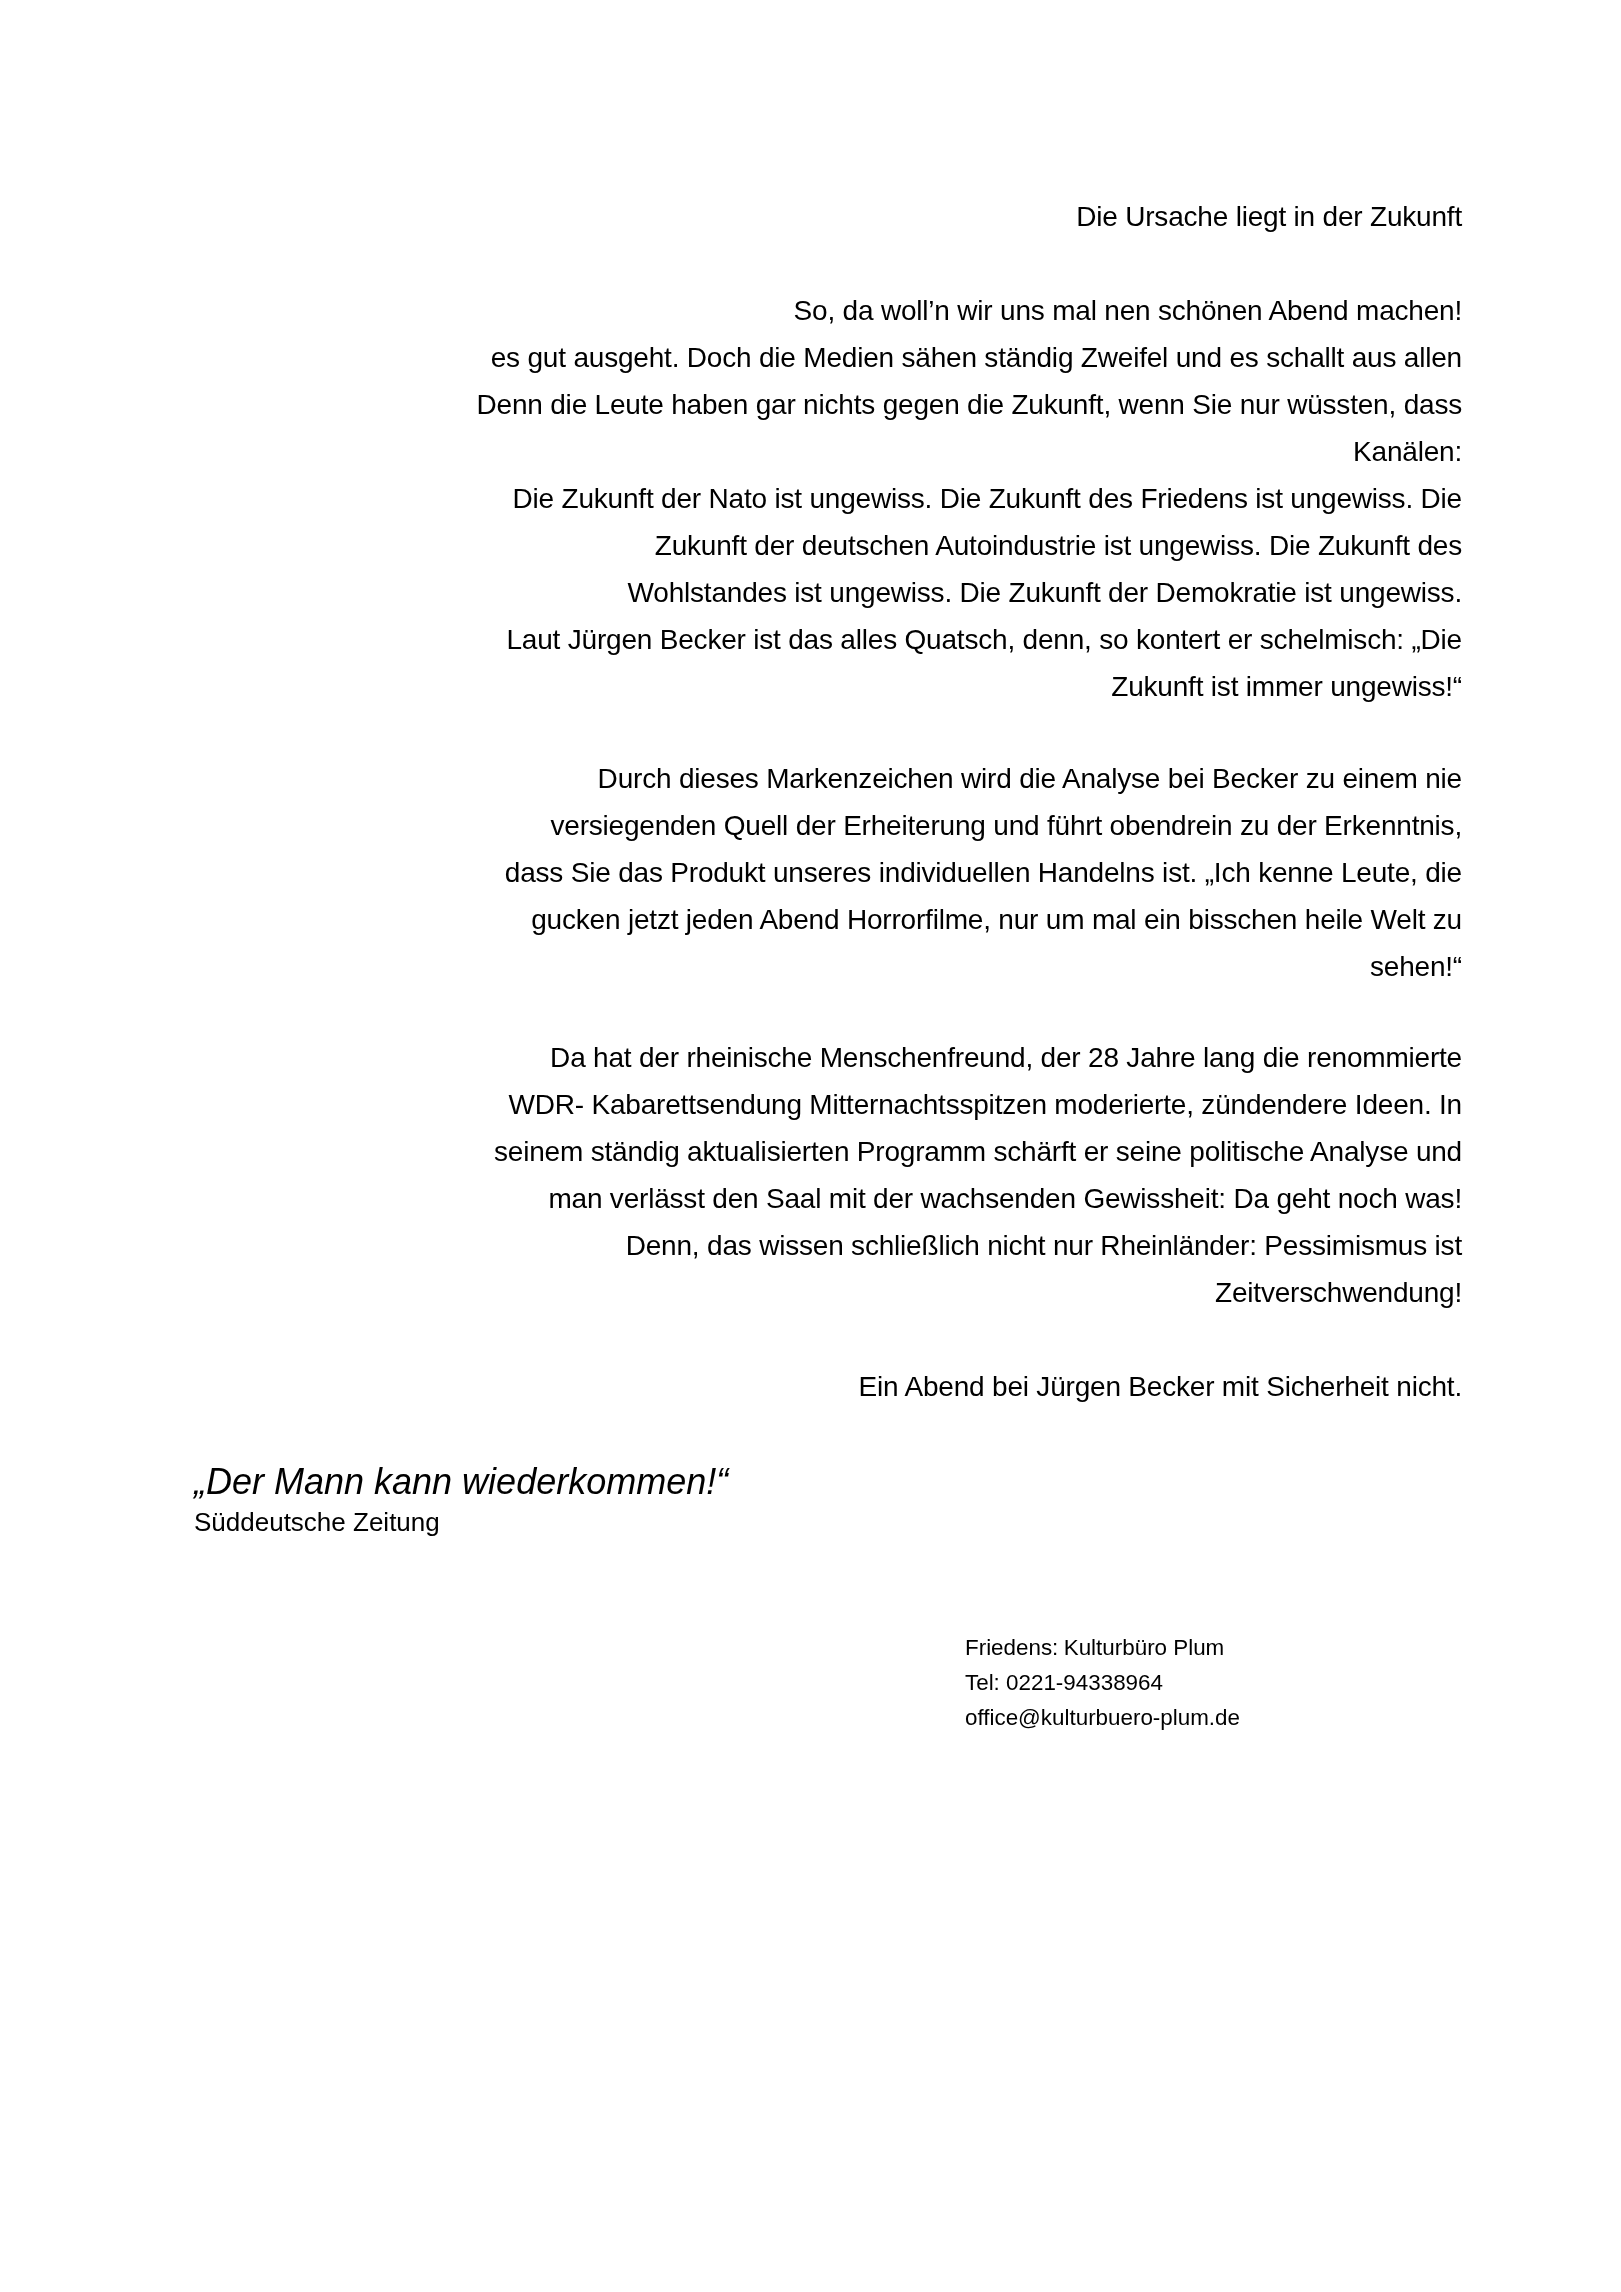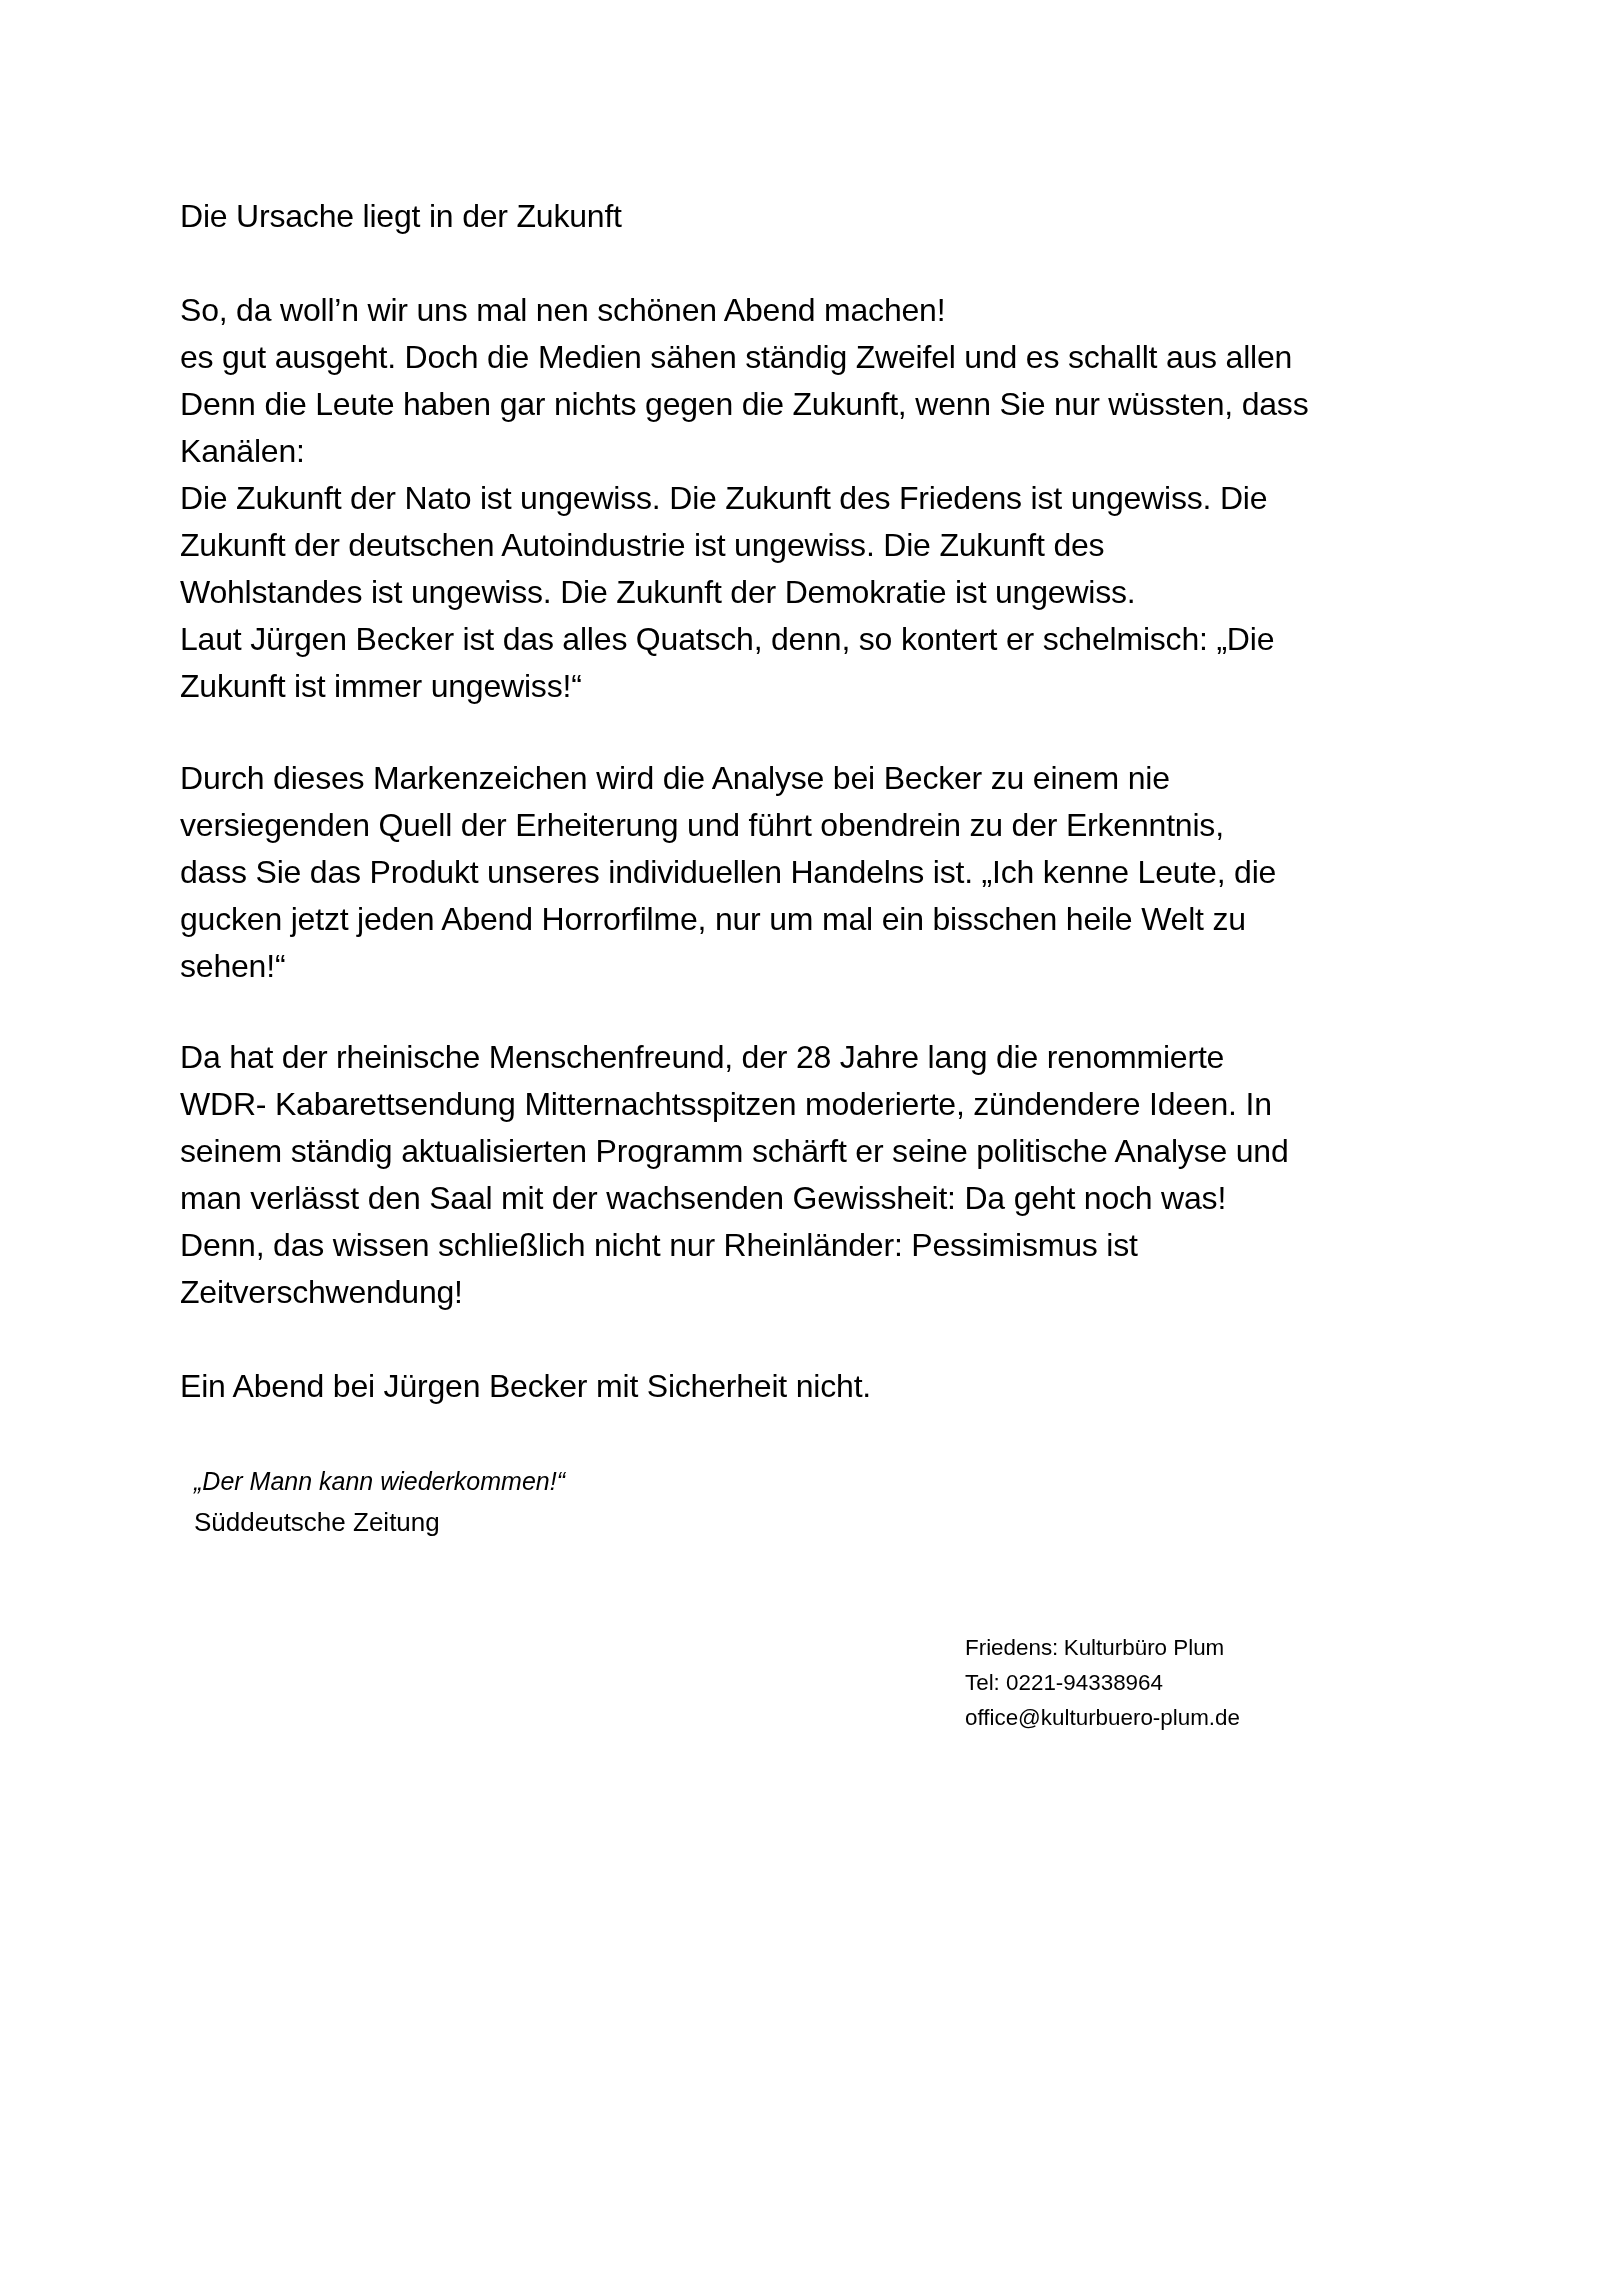--- a/index.html
+++ b/index.html
@@ -17,38 +17,39 @@
     }
     .page {
       position: absolute;
       left: 0; top: 0;
       width: 1621px;
       height: 2293px;
       background: #ffffff;
     }
     .body-text {
       position: absolute;
-      left: 180px;
+      left: 208px;
       width: 1254px;
-      font-size: 32px;
+      font-size: 28px;
       line-height: 47px;
       letter-spacing: -0.2px;
       white-space: nowrap;
+      text-align: right;
     }
     .line { display: block; height: 47px; }
     #title { top: 193px; }
     #p1 { top: 287px; }
     #p2 { top: 755px; }
     #p3 { top: 1034px; }
     #closing { top: 1363px; }
     #quote {
       position: absolute;
       left: 194px;
       top: 1460px;
-      font-size: 25px;
+      font-size: 36px;
       line-height: 43px;
       font-style: italic;
       white-space: nowrap;
     }
     #source {
       position: absolute;
       left: 194px;
       top: 1507px;
       font-size: 26px;
       line-height: 30px;

